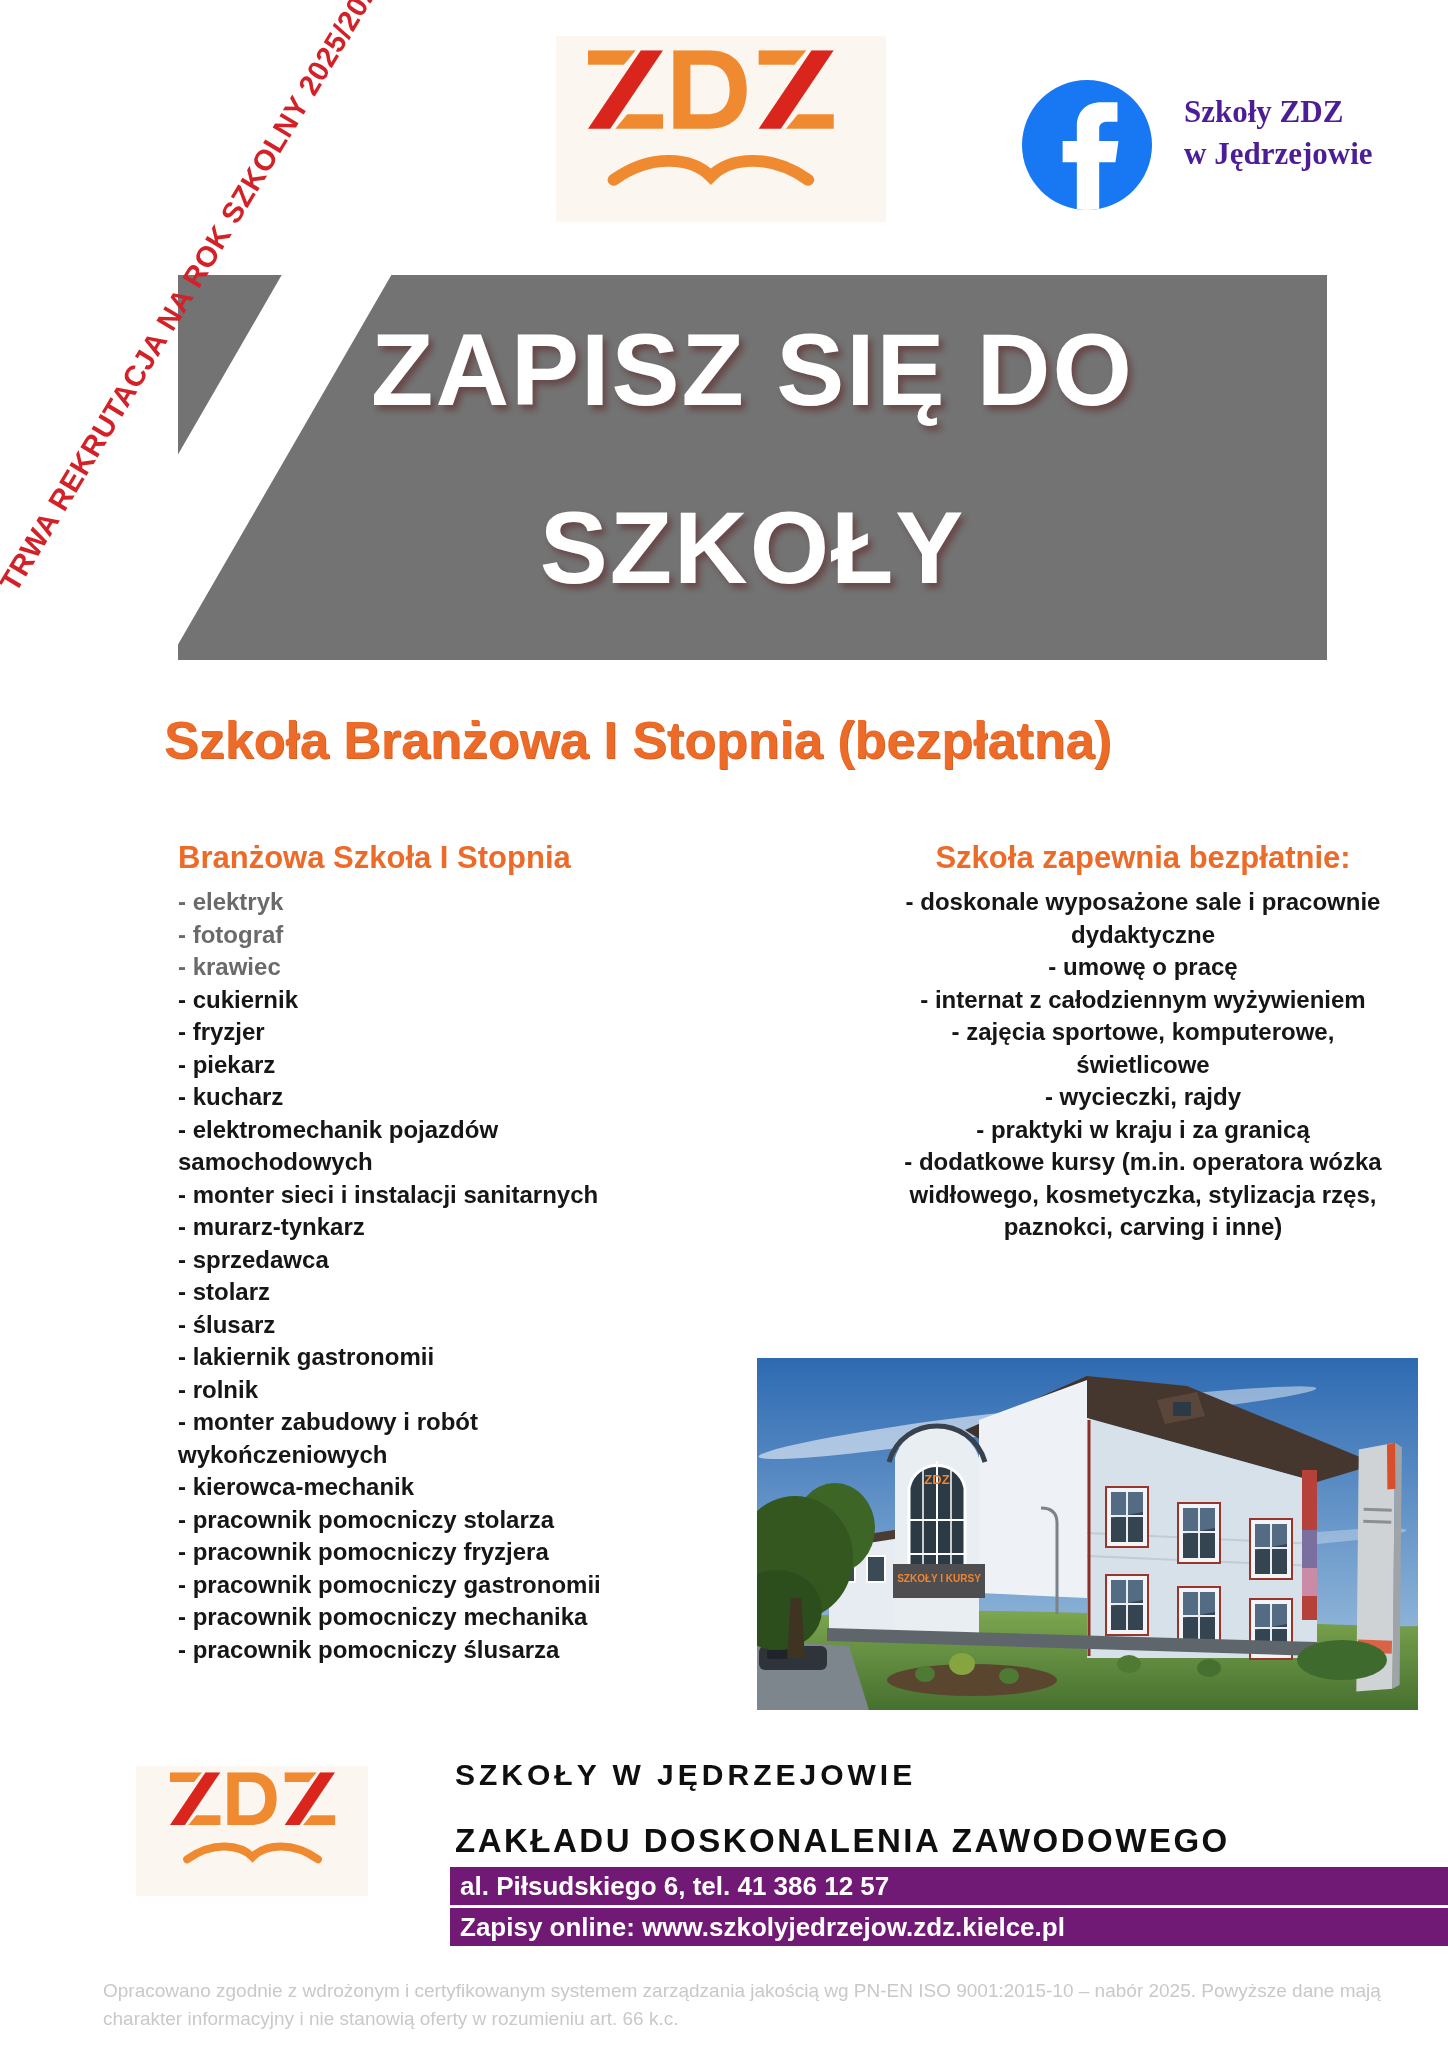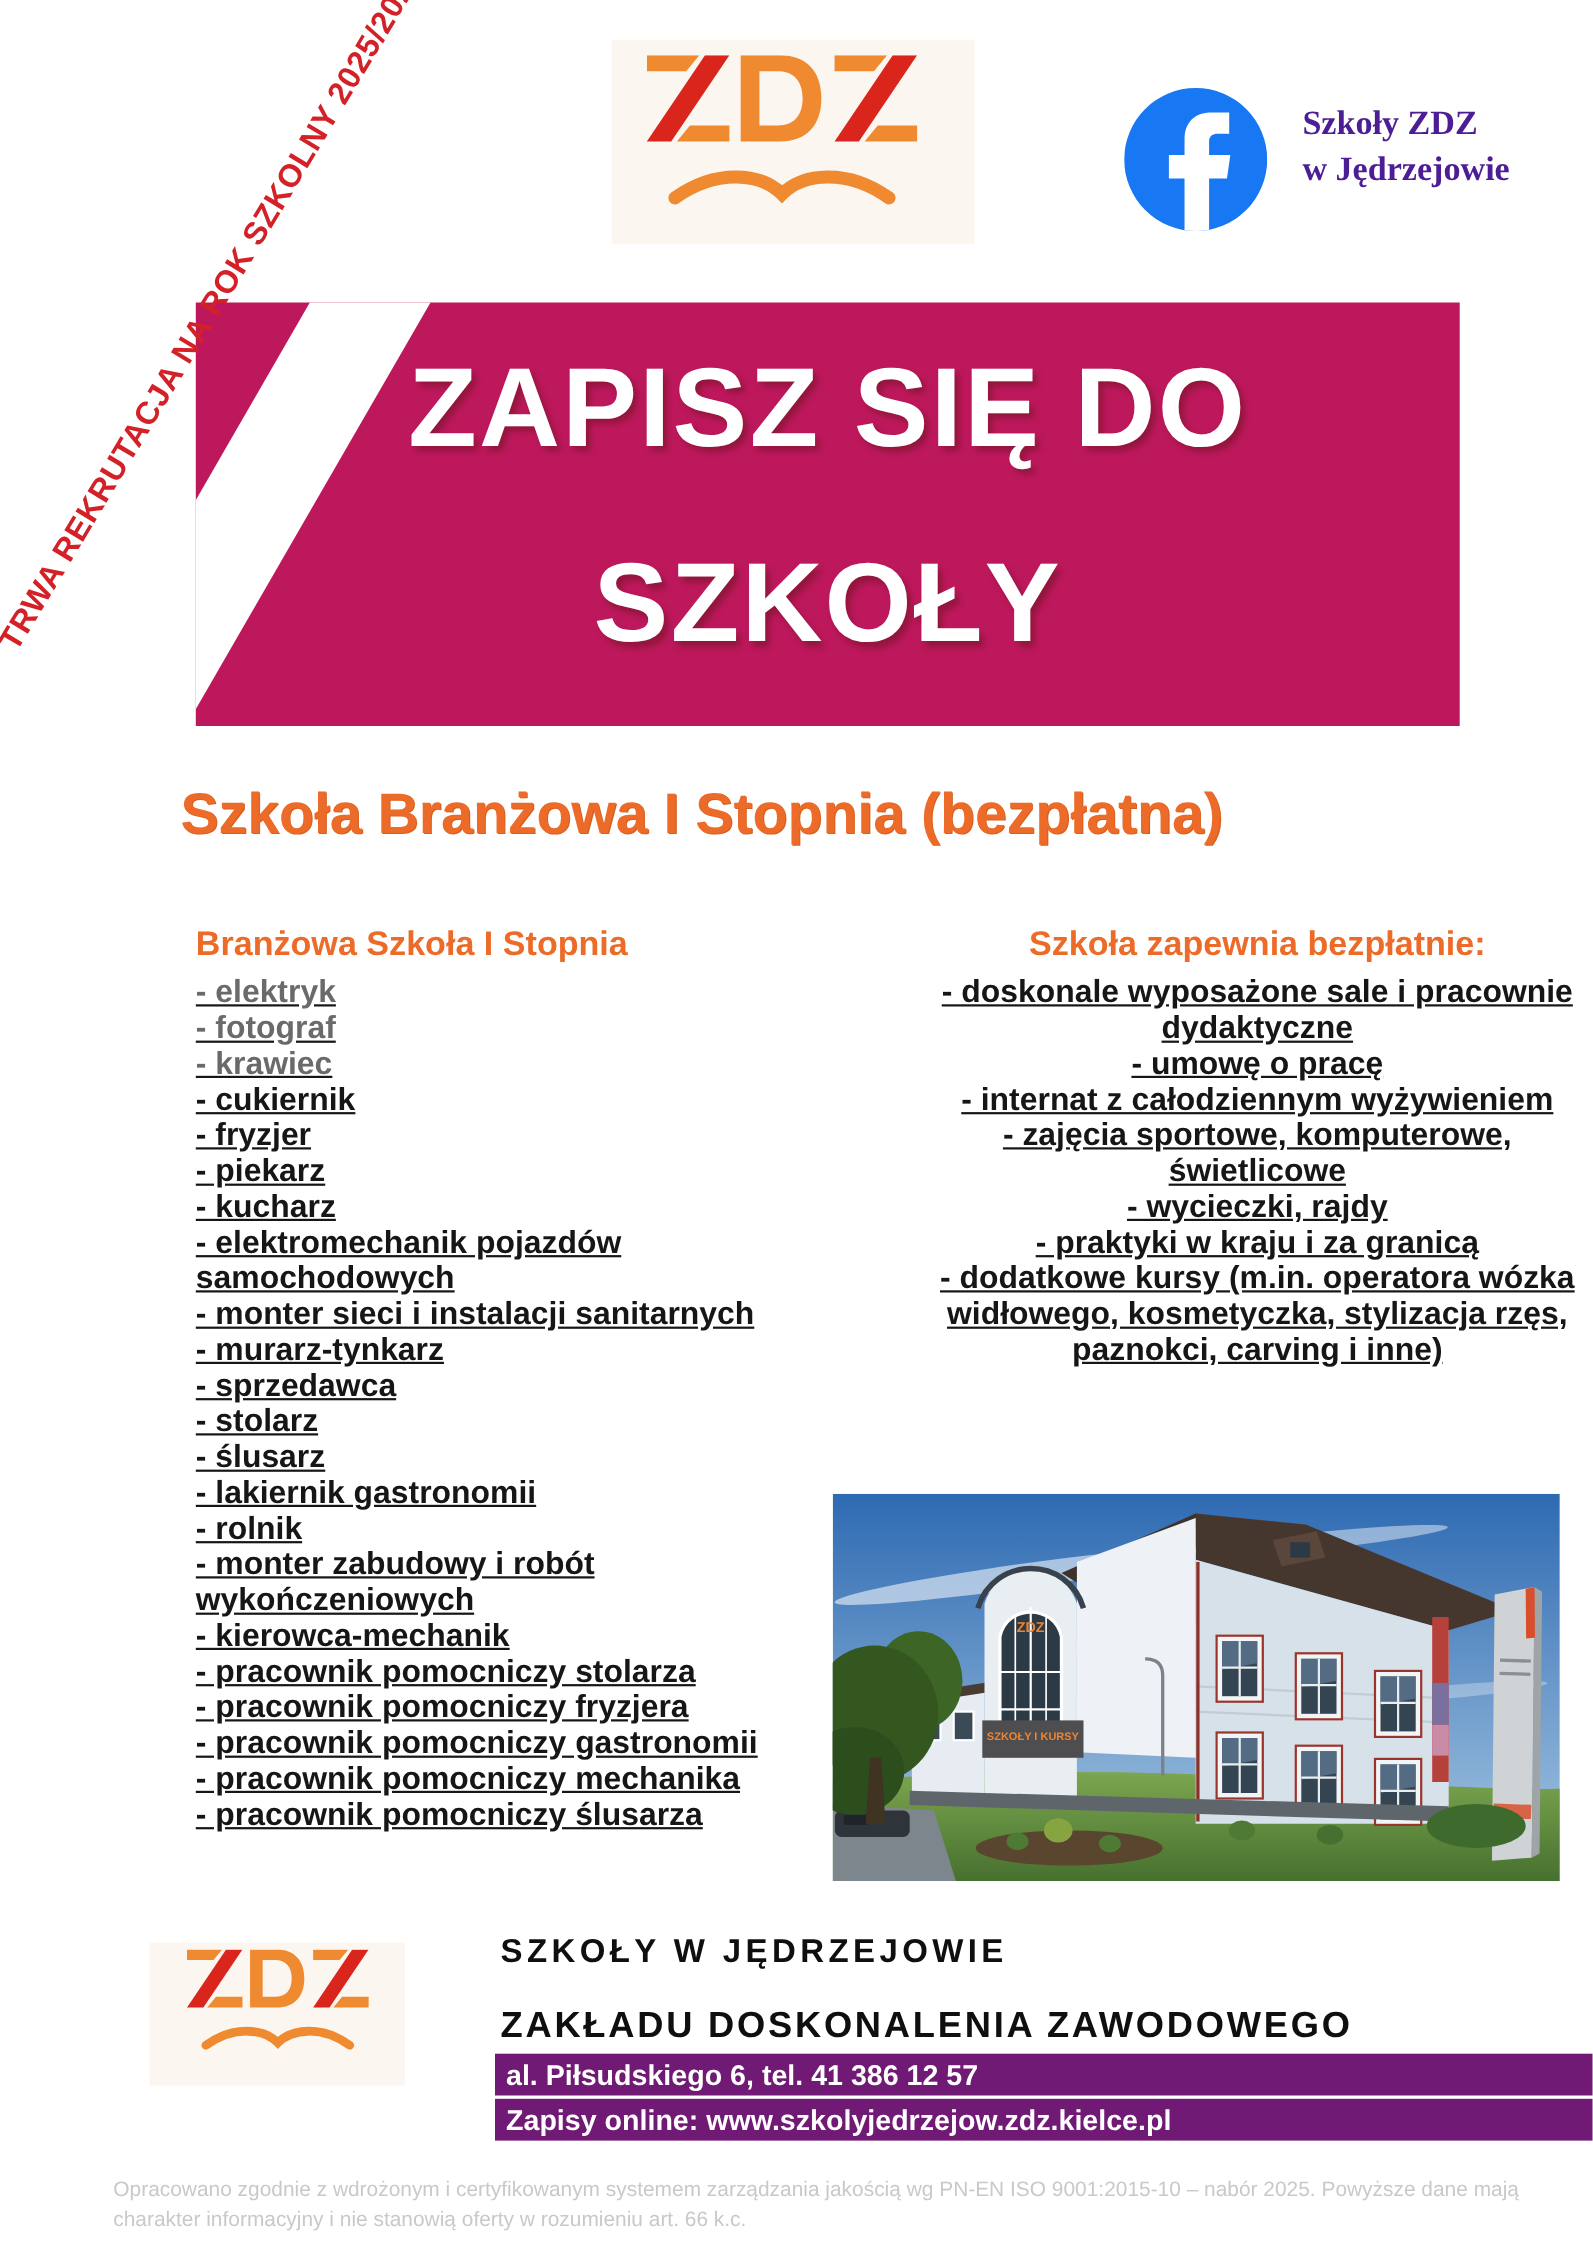--- a/index.html
+++ b/index.html
@@ -27,21 +27,21 @@
   
   .fb-circle { left:1022px; top:80px; width:130px; height:130px; }
   .fb-name1, .fb-name2 {
     font-family:"Liberation Serif", serif; font-weight:700; color:#4c1d95;
     font-size:31px; white-space:nowrap;
   }
   .fb-name1 { left:1184px; top:94px; }
   .fb-name2 { left:1184px; top:136px; }
 
   
-  .banner { left:178px; top:275px; width:1149px; height:385px; background:#be185d; overflow:hidden; z-index:1; }
+  .banner { left:178px; top:275px; width:1149px; height:385px; background:#737373; overflow:hidden; z-index:1; }
   .banner .stripe {
     position:absolute; left:-1px; top:-406px; width:95px; height:1200px;
     background:#ffffff; transform:rotate(30deg); z-index:1;
   }
   .banner-line {
     position:absolute; width:100%; text-align:center; z-index:2;
     color:#ffffff; font-weight:700; font-size:102px; line-height:1; letter-spacing:2px;
     text-shadow:4px 5px 6px rgba(90,20,20,.45); white-space:nowrap;
   }
   .banner-line.l1 { top:44px; }
@@ -52,21 +52,21 @@
     left:164px; top:710px; width:1150px; text-align:left;
     font-size:52px; font-weight:700; color:#ed6b28; white-space:nowrap;
     text-shadow:1px 1px 0 #d8601f;
   }
 
   
   .col { top:840px; }
   .col-left  { left:178px; width:560px; }
   .col-right { left:843px; width:600px;text-align:center; }
   .col h2 { margin:0 0 10px 0; font-size:31px; font-weight:700; color:#ed6b28; white-space:nowrap; }
-  .col ul { list-style:none; margin:0; padding:0; font-size:29px; font-weight:700; line-height:32.5px; color:#161616;text-decoration:underline; }
+  .col ul { list-style:none; margin:0; padding:0; font-size:24px; font-weight:700; line-height:32.5px; color:#161616; }
   .col li { white-space:pre-line; }
   .col li.muted { color:#6a6a6a; }
 
   
   .photo { left:757px; top:1358px; width:661px; height:352px; }
 
   
   .f-line1 { left:455px; top:1758px; font-size:30px; font-weight:700; letter-spacing:4px; color:#0f0f0f; white-space:nowrap; }
   .f-line2 { left:455px; top:1822px; font-size:33px; font-weight:700; letter-spacing:2.5px; color:#0f0f0f; white-space:nowrap; }
   .f-bar   { left:450px; width:998px; height:38px; background:#701a75; color:#fff;

